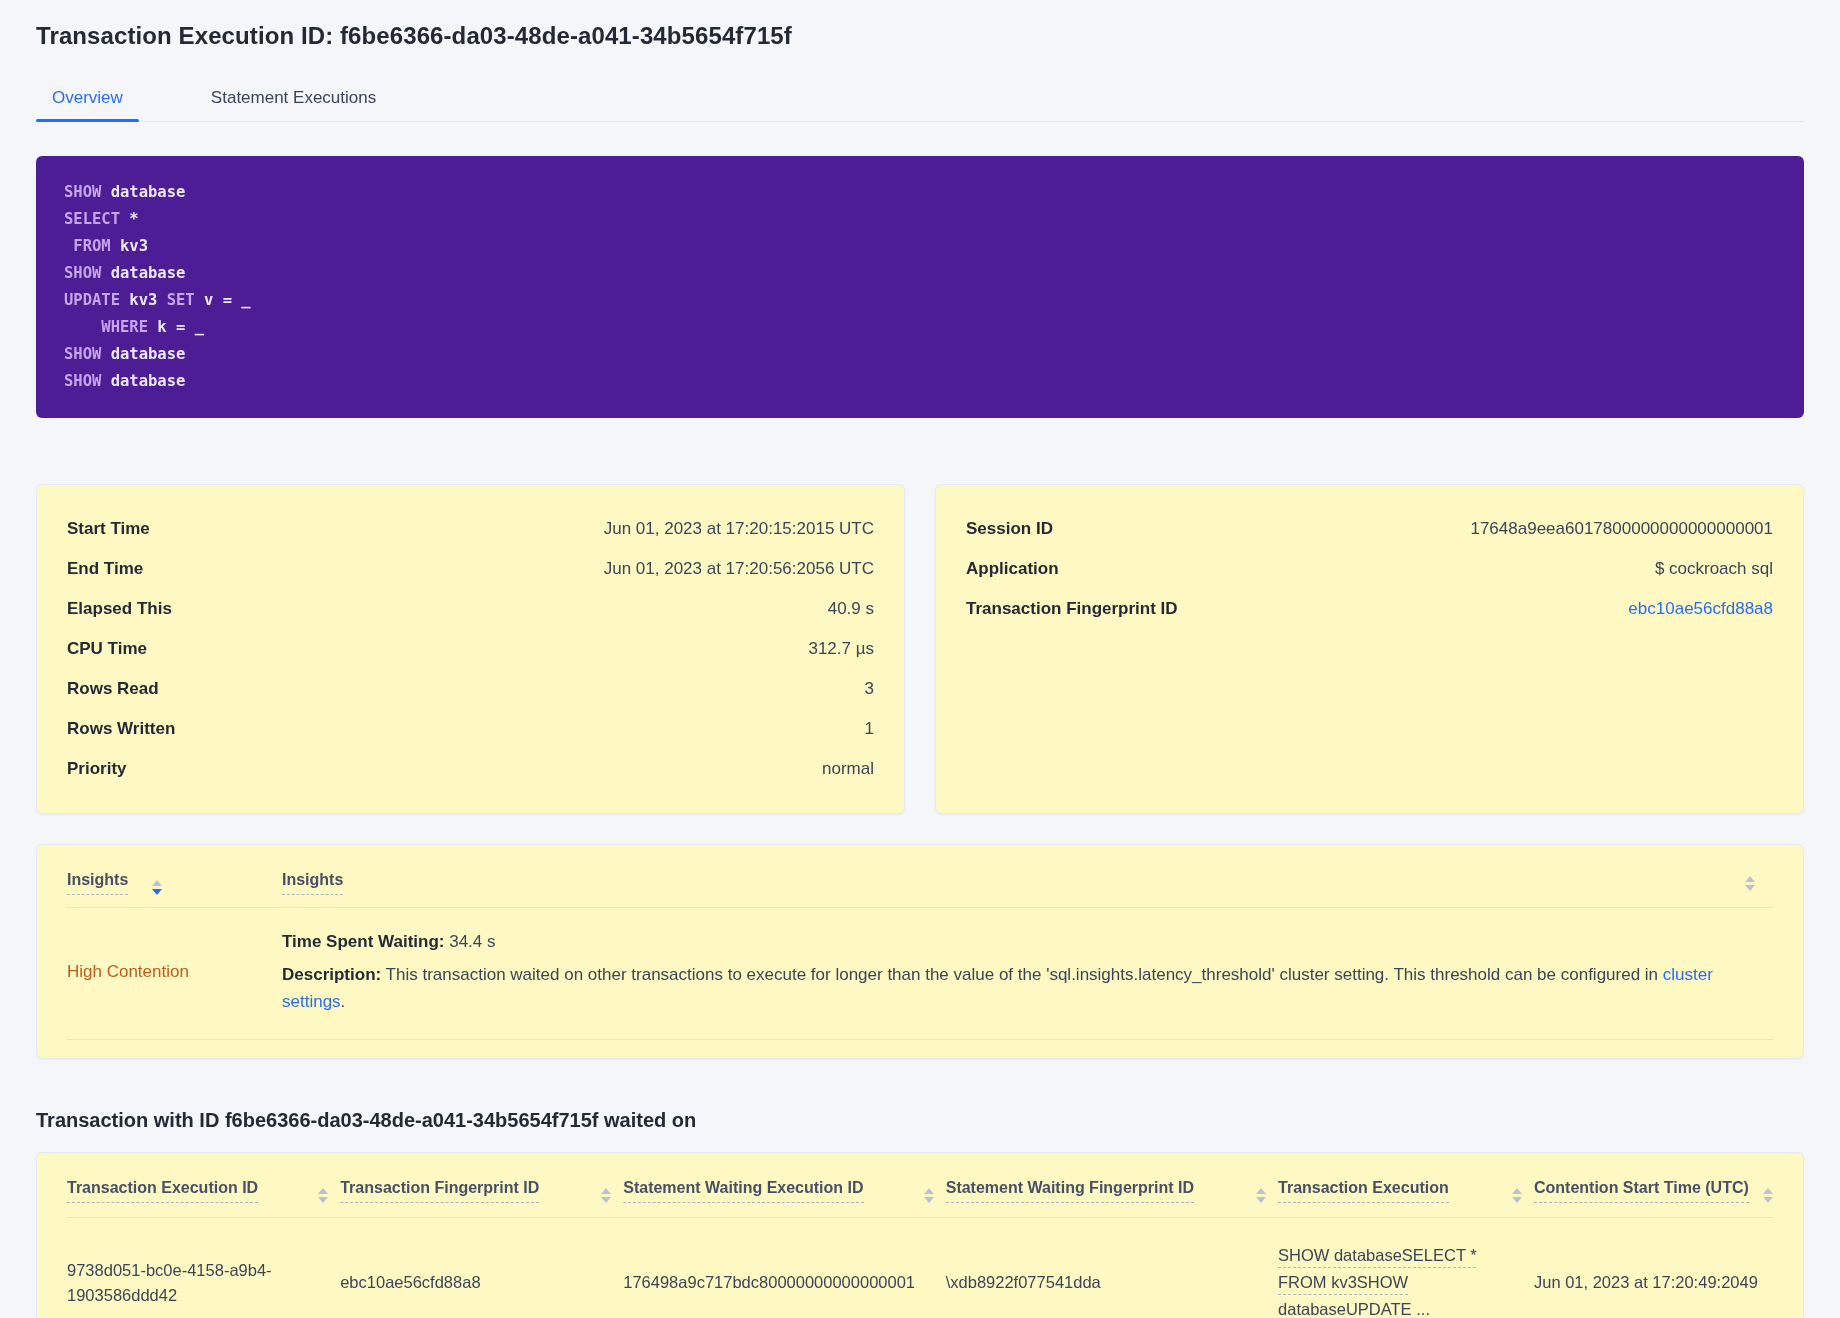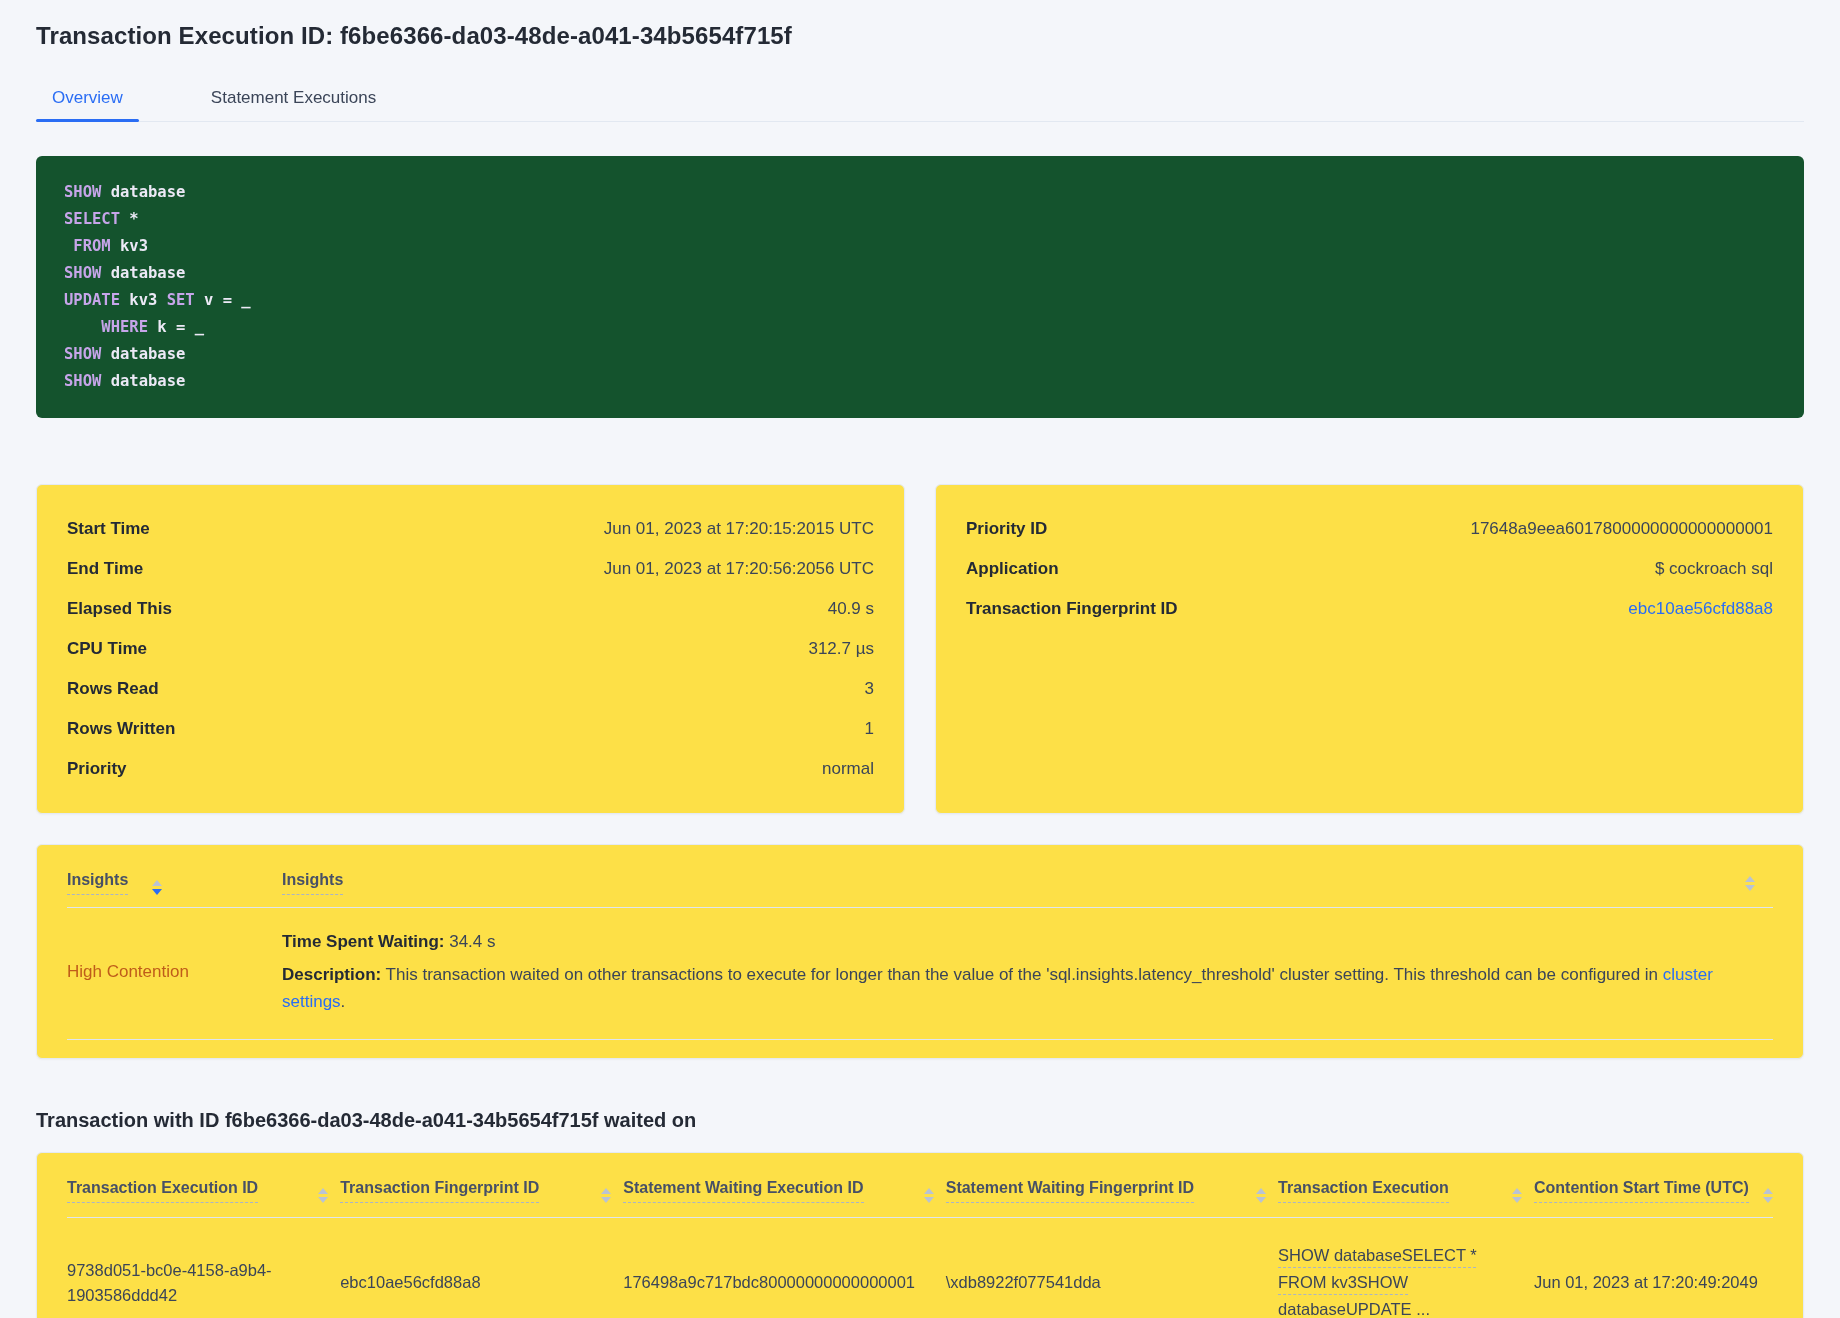--- a/index.html
+++ b/index.html
@@ -26,34 +26,34 @@
     cursor:pointer; position:relative;
   }
   .tab.active { color:#2a6df4; }
   .tab.active::after {
     content:""; position:absolute; left:0; right:0; bottom:-1px;
     height:3px; background:#2a6df4; border-radius:2px;
   }
 
   
   .sql-box {
-    margin-top:34px; background:#14532d; border-radius:6px;
+    margin-top:34px; background:#4c1d95; border-radius:6px;
     padding:23px 28px; 
   }
   .sql-line {
     font-family:"DejaVu Sans Mono", monospace;
     font-size:15.5px; font-weight:700; line-height:27px; white-space:pre;
   }
   .kw { color:#c6a5e9; }
   .pl { color:#ece9f6; }
 
   
   .cards-row { display:flex; gap:30px; margin-top:66px; align-items:stretch; }
   .card {
-    background:#fde047; border:1px solid #e4eaf2; border-radius:6px;
+    background:#fef9c3; border:1px solid #e4eaf2; border-radius:6px;
     box-shadow:0 1px 2px rgba(50,60,80,.04);
   }
   .summary-card { flex:1; padding:24px 30px; }
   .summary-row {
     display:flex; justify-content:space-between; align-items:baseline;
     padding:10px 0; font-size:17px;
   }
   .summary-label { font-weight:700; color:#242a35; }
   .summary-value { color:#3b4558; text-align:right; }
   a.link, .link { color:#2a6df4; text-decoration:none; cursor:pointer; }
@@ -155,21 +155,21 @@
         <span class="summary-value">1</span>
       </div>
       <div class="summary-row">
         <span class="summary-label">Priority</span>
         <span class="summary-value">normal</span>
       </div>
     </div>
 
     <div class="card summary-card">
       <div class="summary-row">
-        <span class="summary-label">Priority ID</span>
+        <span class="summary-label">Session ID</span>
         <span class="summary-value">17648a9eea6017800000000000000001</span>
       </div>
       <div class="summary-row">
         <span class="summary-label">Application</span>
         <span class="summary-value">$ cockroach sql</span>
       </div>
       <div class="summary-row">
         <span class="summary-label">Transaction Fingerprint ID</span>
         <span class="summary-value link">ebc10ae56cfd88a8</span>
       </div>

